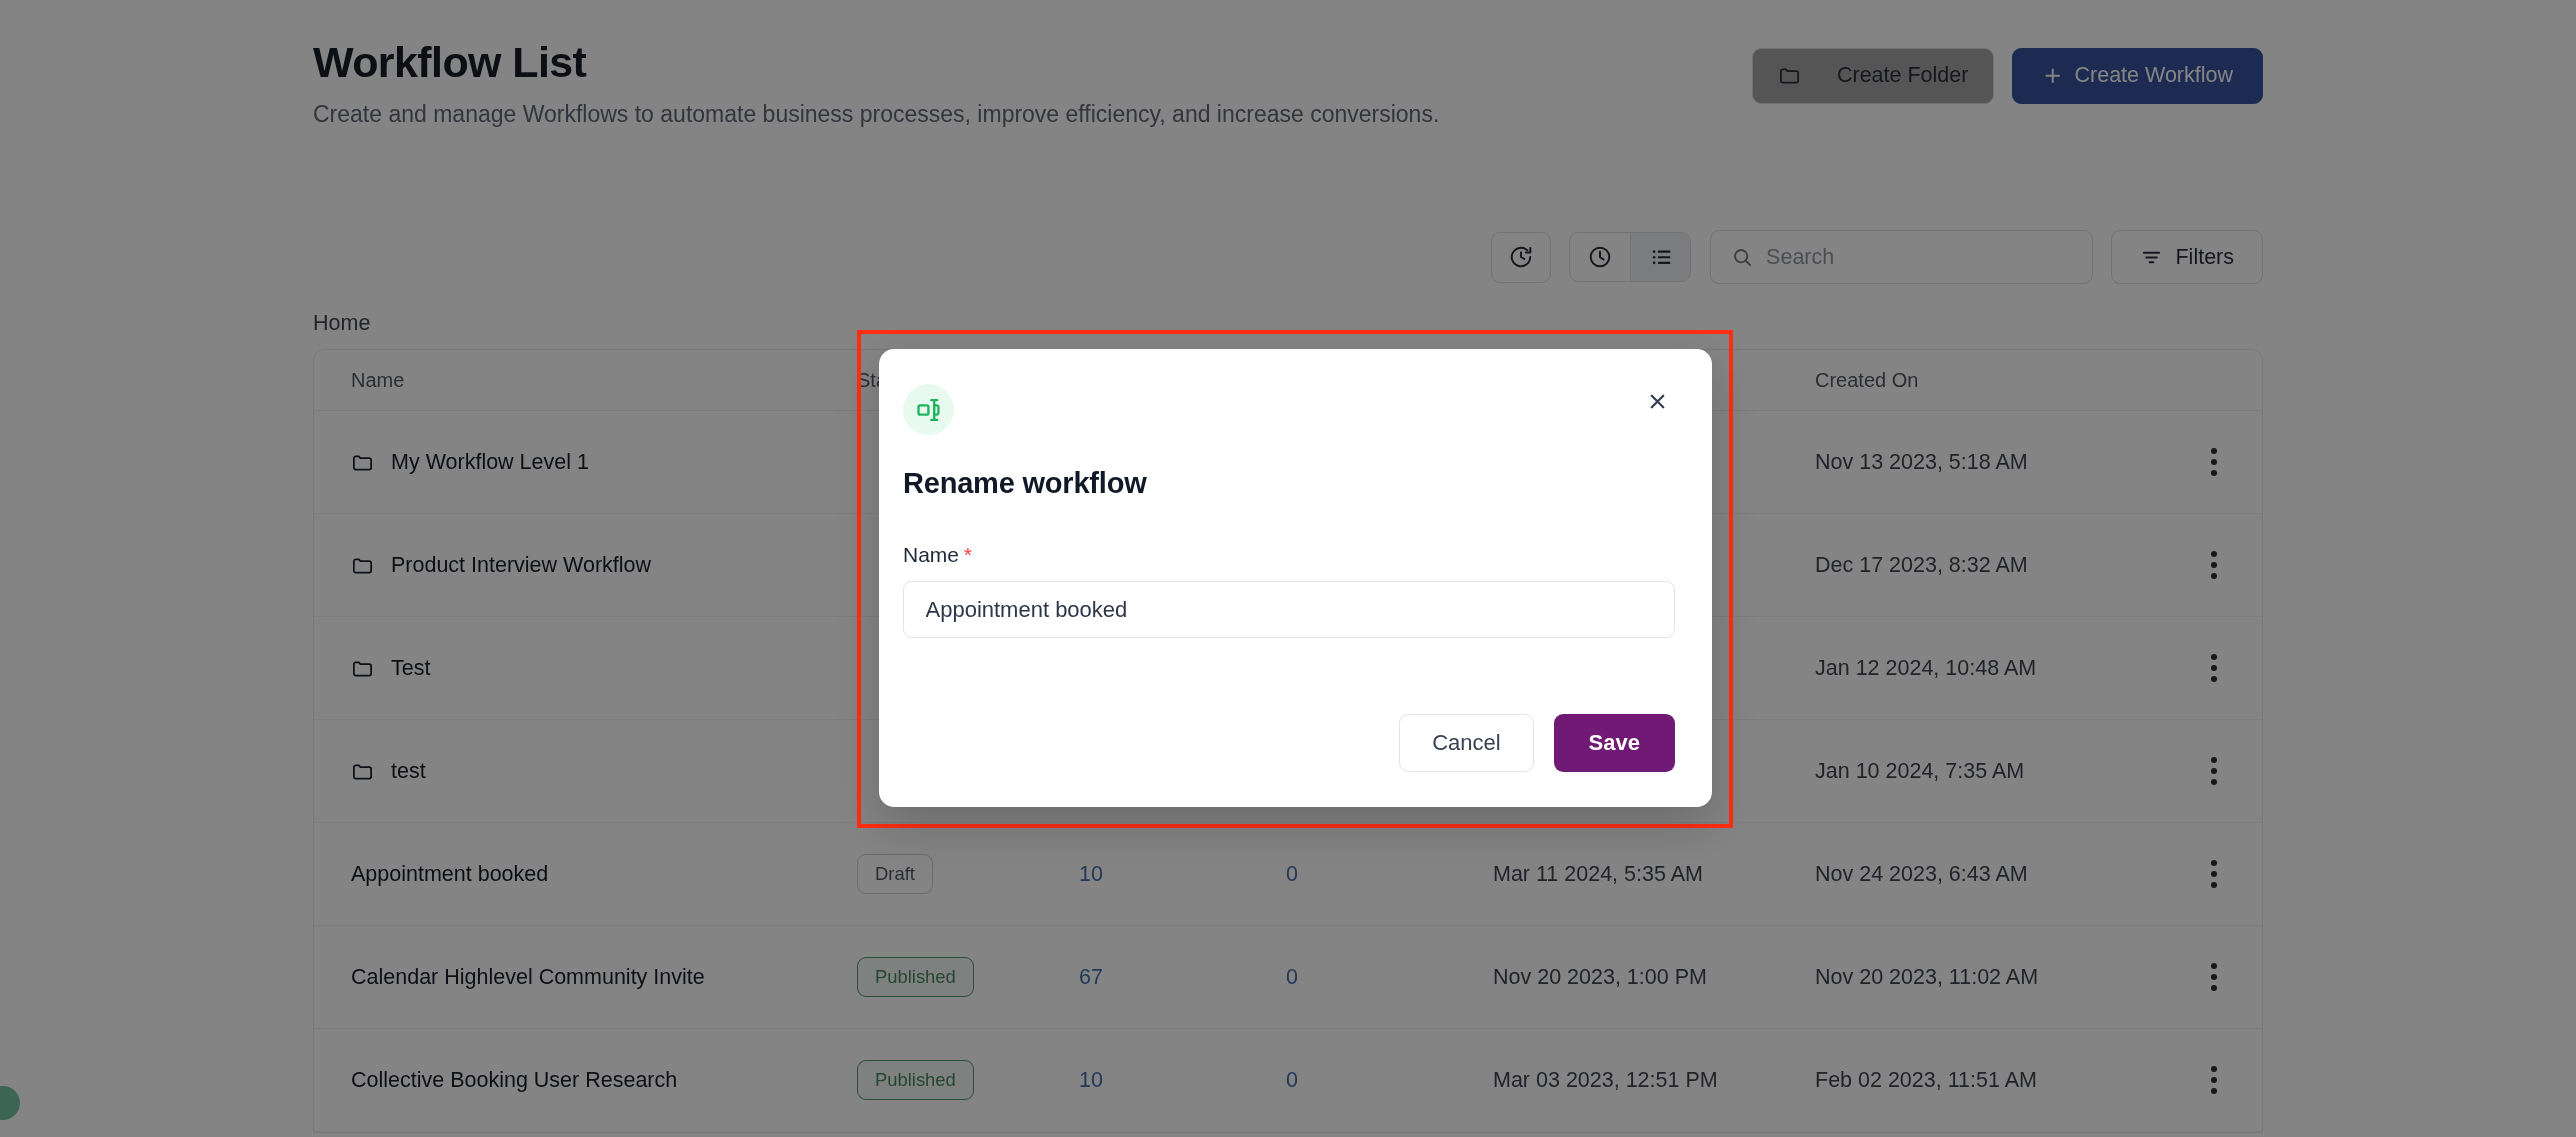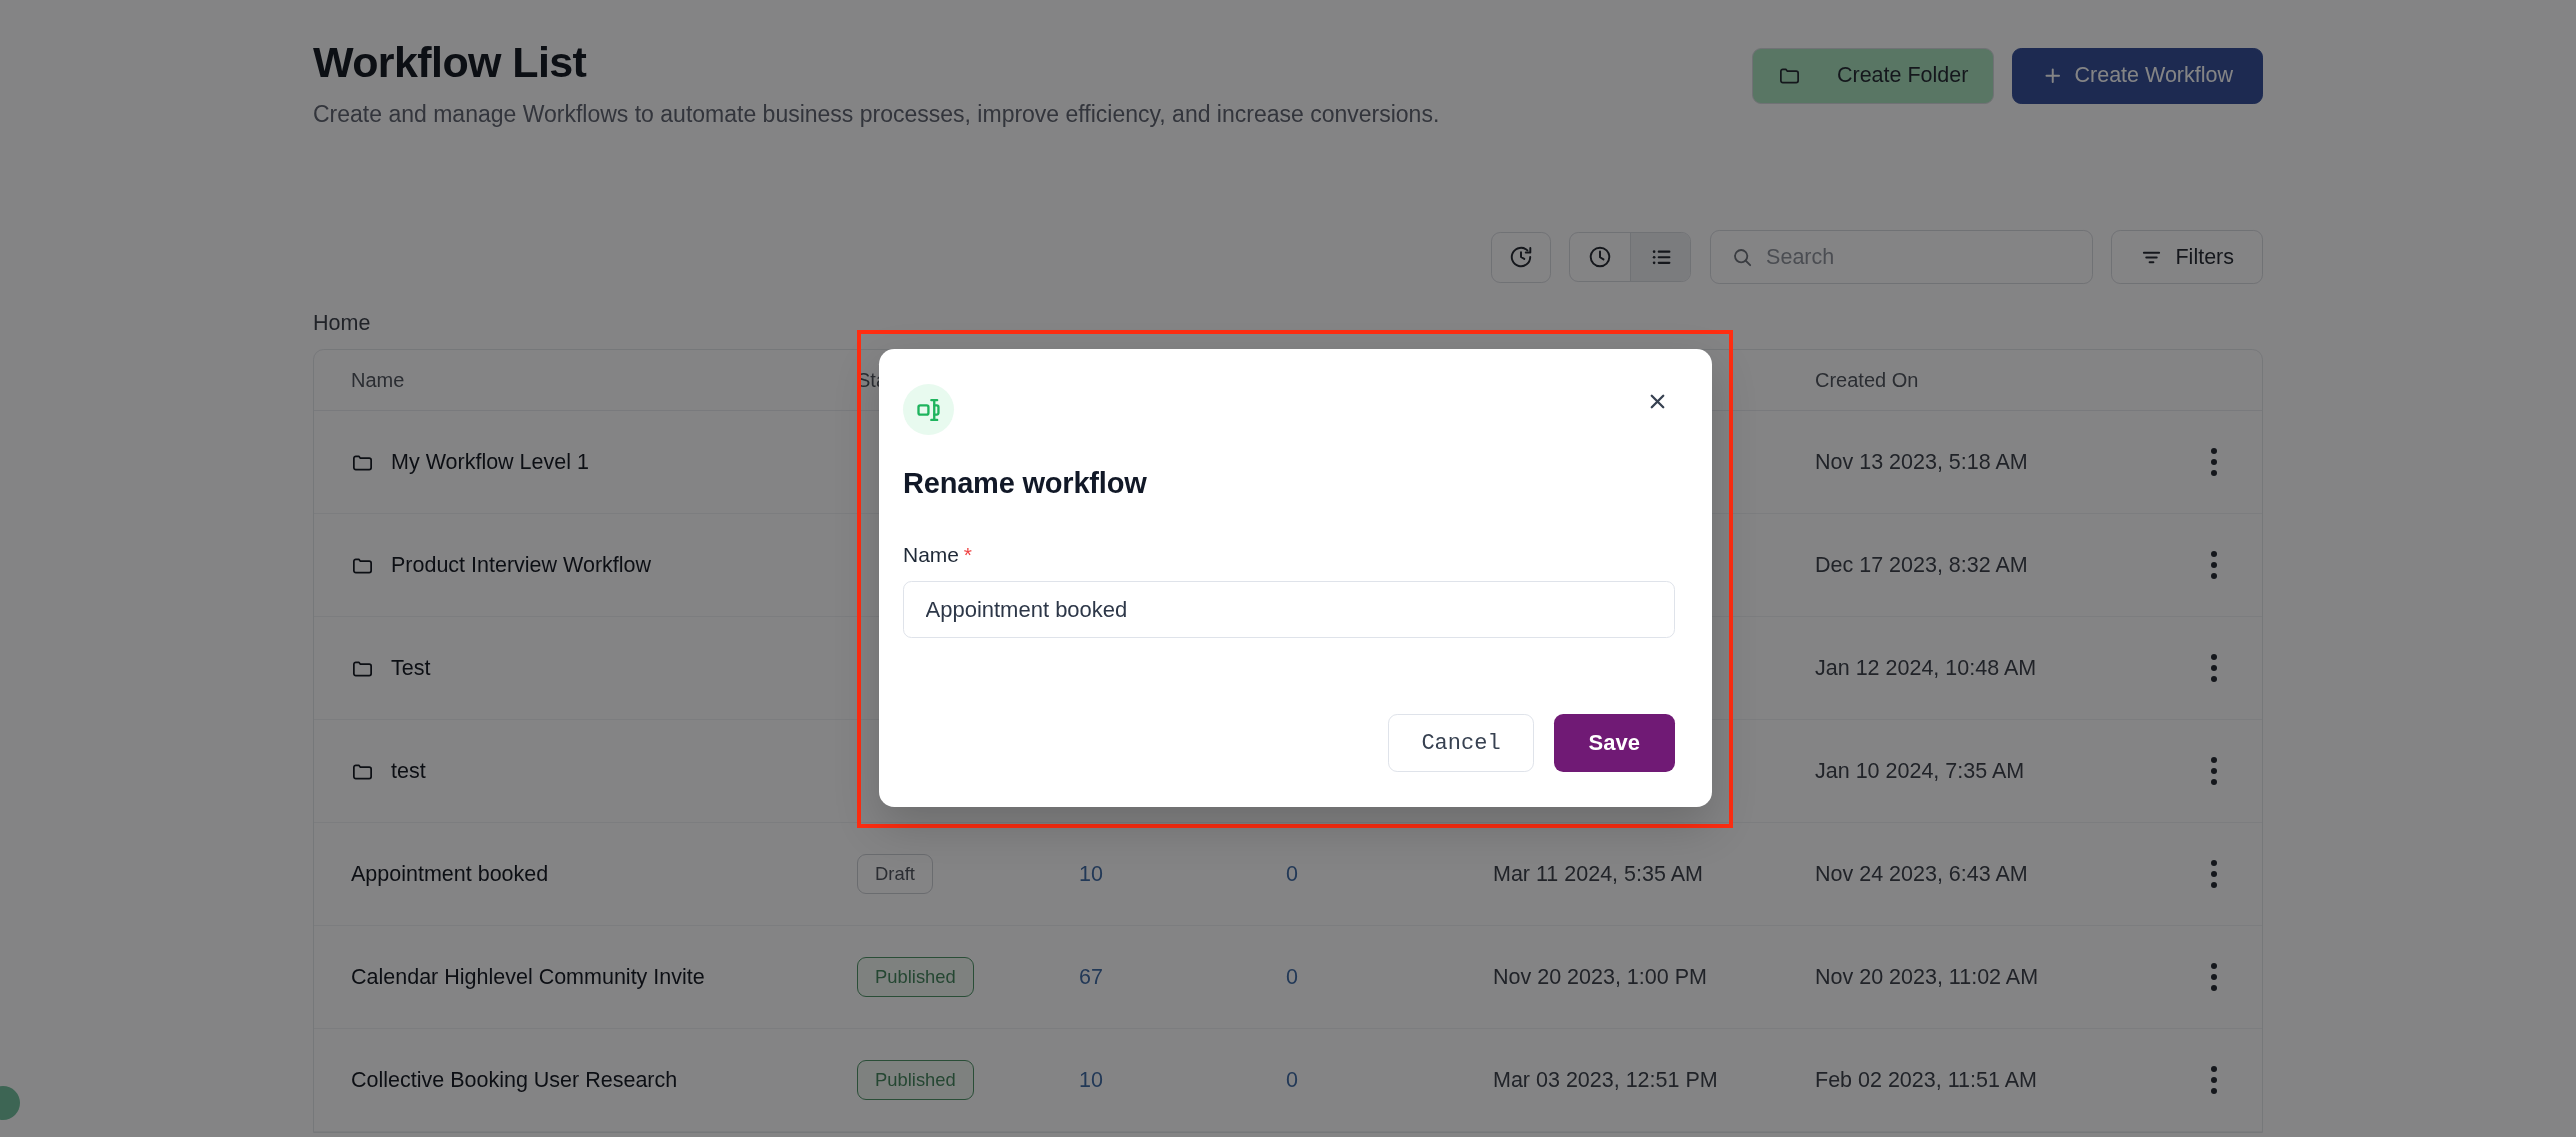--- a/index.html
+++ b/index.html
@@ -27,21 +27,21 @@
     margin-top: 12.3px; font-size: 23px; color:#5b6478;
     line-height: 1.45; max-width: 1150px; font-weight: 400;
   }
   .hdr-actions { position:absolute; right:0; top:7.7px; display:flex; gap:18.4px; align-items:center; }
   .btn {
     display:inline-flex; align-items:center; gap:10.7px;
     border-radius: 9.2px; font-size: 21.5px; font-weight: 500;
     cursor:pointer; white-space:nowrap;
   }
   .btn-outline {
-    background:#86efac; border:1.5px solid #d7dbe3; color:#1f2937;
+    background:#a3a3a3; border:1.5px solid #d7dbe3; color:#1f2937;
     padding: 14.6px 24.5px;
     gap: 36px;
   }
   .btn-primary {
     background:#1d4ed8; border:1.5px solid #1d4ed8; color:#fff;
     padding: 14.6px 29px;
   }
   .icon { display:inline-flex; align-items:center; justify-content:center; }
 
   
@@ -146,21 +146,21 @@
   .m-label .req { color:#ef4444; font-size:21px; margin-left:4.6px; }
   .m-input {
     margin-top:14px; width:100%; height:57px; border:1.5px solid #dfe3ea;
     border-radius:8.4px; padding:0 21.5px; font-size:22px; color:#2d3748;
     font-family:"Liberation Sans", sans-serif; outline:none;
   }
   .m-foot { position:absolute; right:37px; bottom:35px; display:flex; gap:20px; align-items:center; }
   .m-cancel {
     height:58px; padding:0 32px; border-radius:9.2px; border:1.5px solid #dfe3ea;
     background:#fff; font-size:22px; color:#374151; cursor:pointer;
-    font-family:Liberation Mono, monospace;
+    font-family:Liberation Sans, sans-serif;
   }
   .m-save {
     height:58px; padding:0 35px; border-radius:9.2px; border:none;
     background:#701a75; font-size:22px; color:#fff; font-weight:700; cursor:pointer;
     font-family:"Liberation Sans", sans-serif;
   }
 </style>
 </head>
 <body>
 

